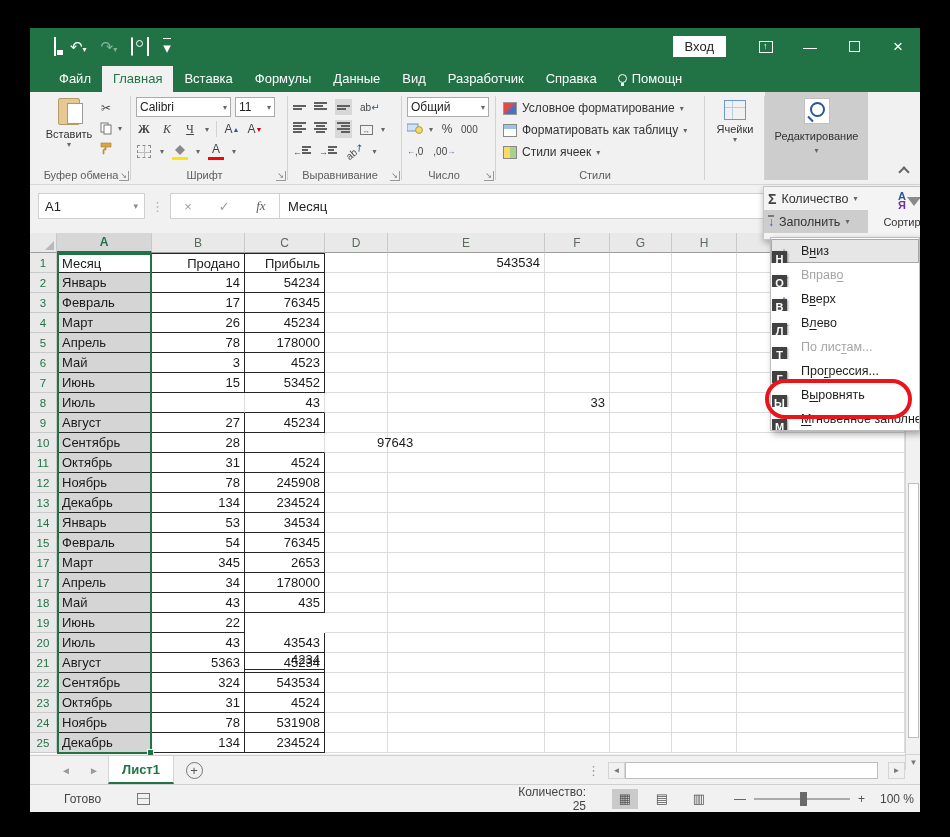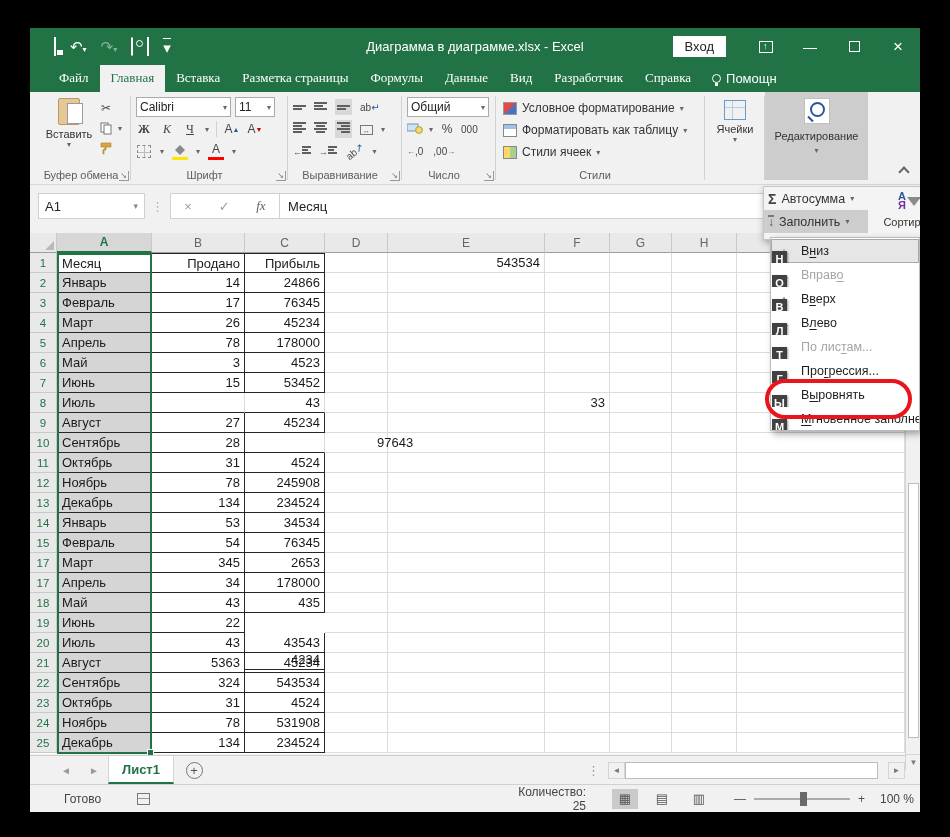--- a/index.html
+++ b/index.html
@@ -167,40 +167,38 @@
 
   <div id="titlebar">
     <div class="qat">
       <span class="qi"><span class="icon-save"></span></span>
       <span class="qi">↶<span style="font-size:8px">▾</span></span>
       <span class="qi dim">↷<span style="font-size:8px">▾</span></span>
       <span class="qi"><span class="icon-cam"></span></span>
       <span class="qi"><span class="icon-tblqat"></span></span>
       <span class="qi qat-dd">▾</span>
     </div>
-    <div id="title-text">Диаграмма в диаграмме.xlsx  -  Excel</div>
     <div class="tb-right">
       <button id="signin" style="border:none">Вход</button>
       <span class="winbtn">
           <span class="icon-ribopts"></span>
         </span>
       <span class="winbtn">—</span>
       <span class="winbtn">
           <span style="width:11px;height:11px;border:1.5px solid #fff;display:inline-block"></span>
         </span>
       <span class="winbtn" style="font-size:17px">×</span>
     </div>
   </div>
 
   <div id="tabsrow">
-    <div id="tabs-holder" style="display:flex;align-items:flex-end;margin-left:18px;font-family:Liberation Serif, serif;">
+    <div id="tabs-holder" style="display:flex;align-items:flex-end;margin-left:18px;">
         <span class="rtab">Файл</span>
         <span class="rtab active">Главная</span>
         <span class="rtab">Вставка</span>
-        <span class="rtab">Разметка страницы</span>
         <span class="rtab">Формулы</span>
         <span class="rtab">Данные</span>
         <span class="rtab">Вид</span>
         <span class="rtab">Разработчик</span>
         <span class="rtab">Справка</span>
       </div>
     <div class="tab-extra">
       <span class="bulb"></span>
       <span>Помощн</span>
     </div>
@@ -417,21 +415,21 @@
         <div class="cell num" style="width: 157px;">543534</div>
         <div class="cell num" style="width: 65px;"></div>
         <div class="cell" style="width: 62px;"></div>
         <div class="cell" style="width: 65px;"></div>
         <div class="cell" style="flex: 1 1 0%;"></div>
       </div>
       <div class="grow">
         <div class="rhdr">2</div>
         <div class="cell tbl leftb sel" style="width: 95px;">Январь</div>
         <div class="cell num tbl" style="width: 93px;">14</div>
-        <div class="cell num tbl" style="width: 80px;">24866</div>
+        <div class="cell num tbl" style="width: 80px;">54234</div>
         <div class="cell" style="width: 63px;"></div>
         <div class="cell num" style="width: 157px;"></div>
         <div class="cell num" style="width: 65px;"></div>
         <div class="cell" style="width: 62px;"></div>
         <div class="cell" style="width: 65px;"></div>
         <div class="cell" style="flex: 1 1 0%;"></div>
       </div>
       <div class="grow">
         <div class="rhdr">3</div>
         <div class="cell tbl leftb sel" style="width: 95px;">Февраль</div>
@@ -748,21 +746,21 @@
           <span class="zthumb"></span>
         </span>
       <span>+</span>
     </div>
     <span id="zoomlabel">100 %</span>
   </div>
 
   <div id="flyout">
     <div class="fly-row">
       <span class="sigma">Σ</span>
-      <span>Автосумма</span>
+      <span>Количество</span>
         <span class="dd8">▾</span>
     </div>
     <div class="fly-row hl">
       <span class="filldown-ico">↓</span>
       <span>Заполнить</span>
         <span class="dd8">▾</span>
     </div>
     <div id="sortbtn">
       <span class="az"><span class="a">А</span><span class="ya">Я</span></span>
       <span class="funnel"></span>

